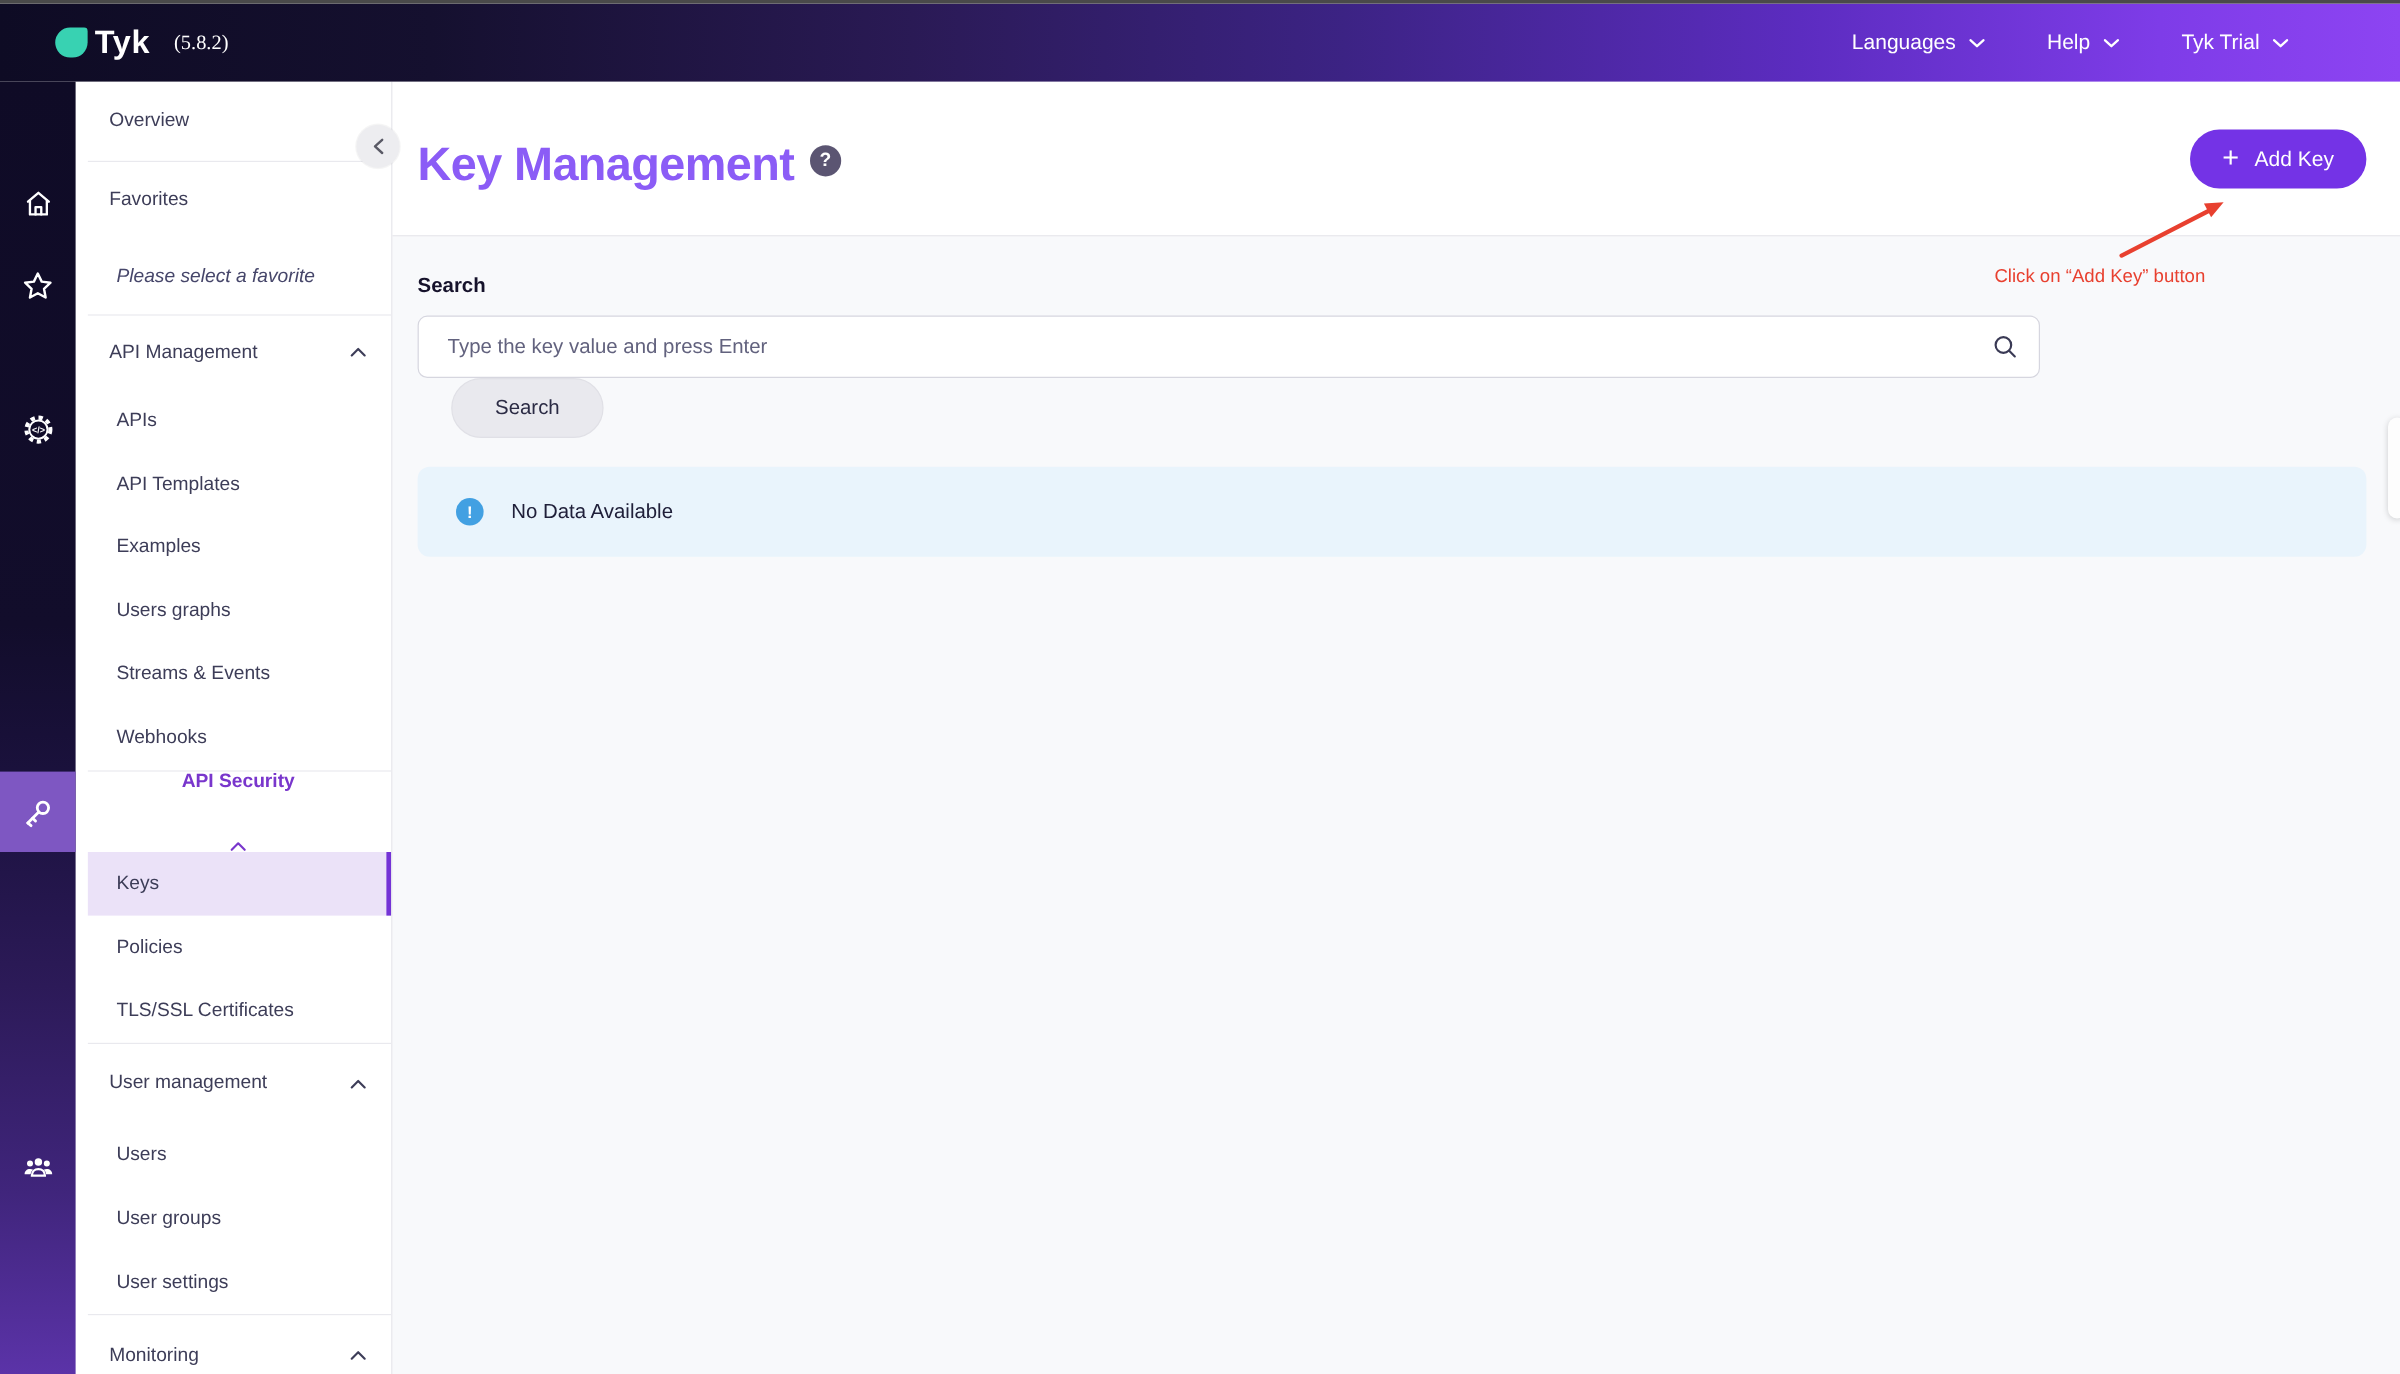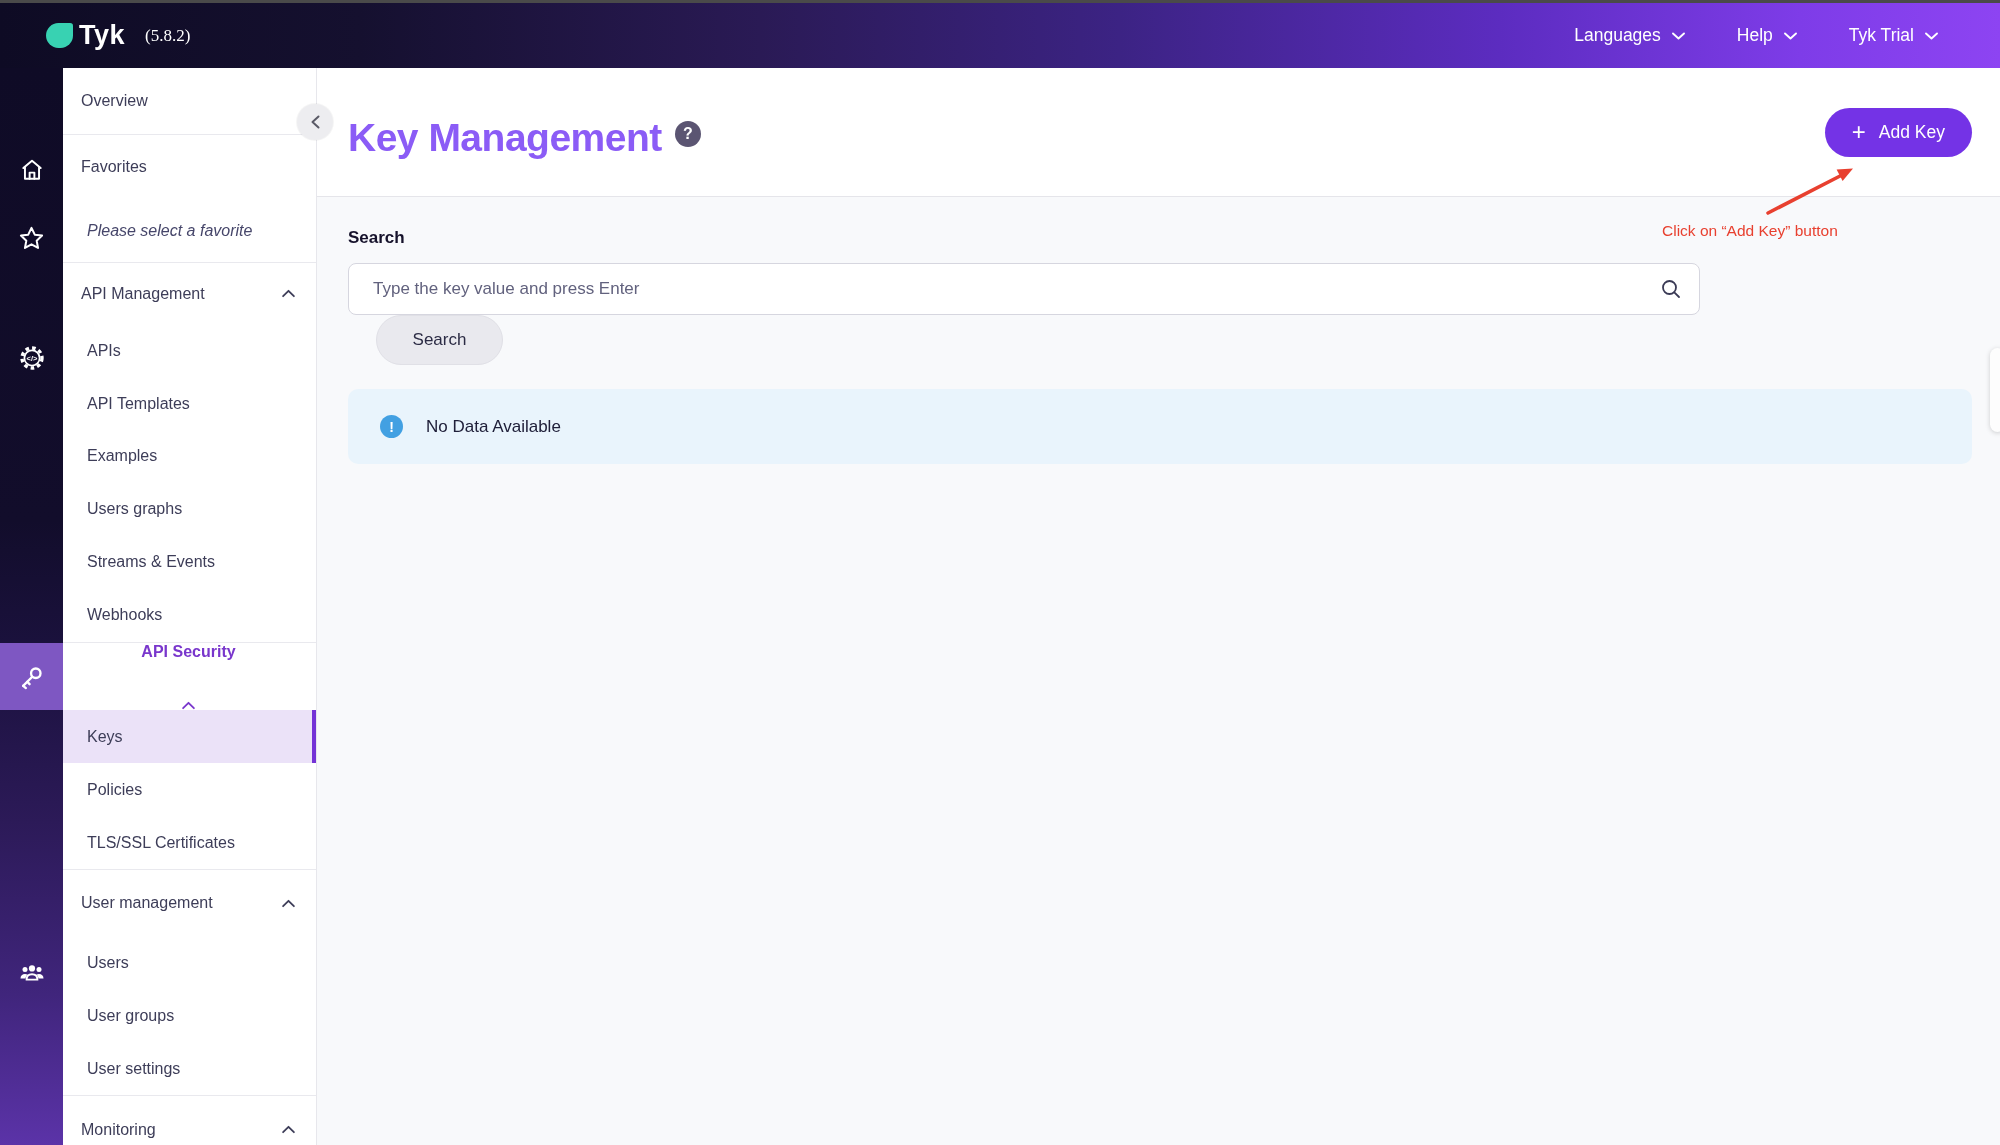--- a/index.html
+++ b/index.html
@@ -7,33 +7,33 @@
               font-family:"Liberation Sans", sans-serif; position:relative; }
 
   
   .topbar { position:absolute; top:0; left:0; width:2000px; height:68px; z-index:5;
     background:linear-gradient(90deg,#0e0b24 0%,#15102f 18%,#2a1a55 38%,#3c2384 56%,#5c2cc0 75%,#7e3ce8 90%,#8d44f2 100%);
     border-top:3px solid #4a4a4a; display:flex; align-items:center; }
   .brand { display:flex; align-items:center; padding-left:46px; }
   .logo-mark { width:27px; height:25px; background:#38d2b2; border-radius:13px 3px 13px 13px; }
   .logo-text { color:#fff; font-size:27px; font-weight:bold; letter-spacing:.5px; margin-left:6px; }
   .version { color:#fff; font-size:17px; margin-left:20px; font-weight:400;font-family:Liberation Serif, serif; }
-  .topnav { margin-left:auto; display:flex; align-items:center; gap:52px; padding-right:62px; }
+  .topnav { margin-left:auto; display:flex; align-items:center; gap:52px; padding-right:93px; }
   .topnav-item { display:flex; align-items:center; gap:11px; color:#fff; font-size:17.5px; cursor:pointer; }
 
   
   .rail { position:absolute; top:68px; left:0; width:63px; height:1077px; z-index:4;
     background:linear-gradient(180deg,#0f0b26 0%,#120d2b 42%,#1c1240 56%,#2c1a58 70%,#40257c 86%,#5b33a8 100%); }
   .rail-icon { position:absolute; left:0; width:63px; display:flex; justify-content:center; cursor:pointer; }
   .rail-active-block { position:absolute; top:575px; left:0; width:63px; height:67px; background:#7e57c2; }
   .ri-home { top:89px; }  .ri-star { top:157px; }  .ri-gear { top:276px; }
   .ri-key  { top:596px; } .ri-users { top:891px; }
 
   
-  .sidebar { position:absolute; top:68px; left:63px; width:254px; height:1077px; background:#fff;
+  .sidebar { position:absolute; top:68px; left:73px; width:254px; height:1077px; background:#fff;
     border-right:1px solid #e7e7ec; z-index:3; overflow:hidden; }
   .srow { display:flex; align-items:center; padding:0 20px 0 18px; font-size:16px; color:#3d3d58; cursor:pointer; }
   .srow .lbl { flex:1; }
   .sub  { padding-left:24px; }
   .hint { font-style:italic; color:#46466a; padding-left:24px; cursor:default; }
   .section-active { color:#7936cc; font-weight:bold;flex-direction:column; }
   .active-item { background:#ebe2f8; border-right:4px solid #7433d6; }
   .bb { border-bottom:1px solid #e9e9ee; }
   .rh67{height:67px;} .rh66{height:66px;} .rh64{height:64px;} .rh61{height:61px;}
   .rh55{height:55px;} .rh54{height:54px;} .rh53{height:53px;} .rh52{height:52px;}

